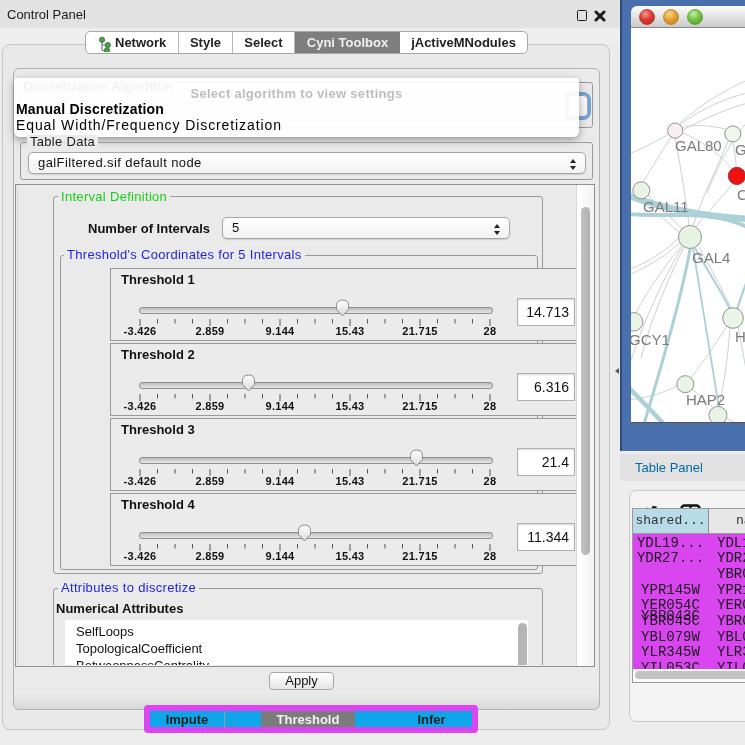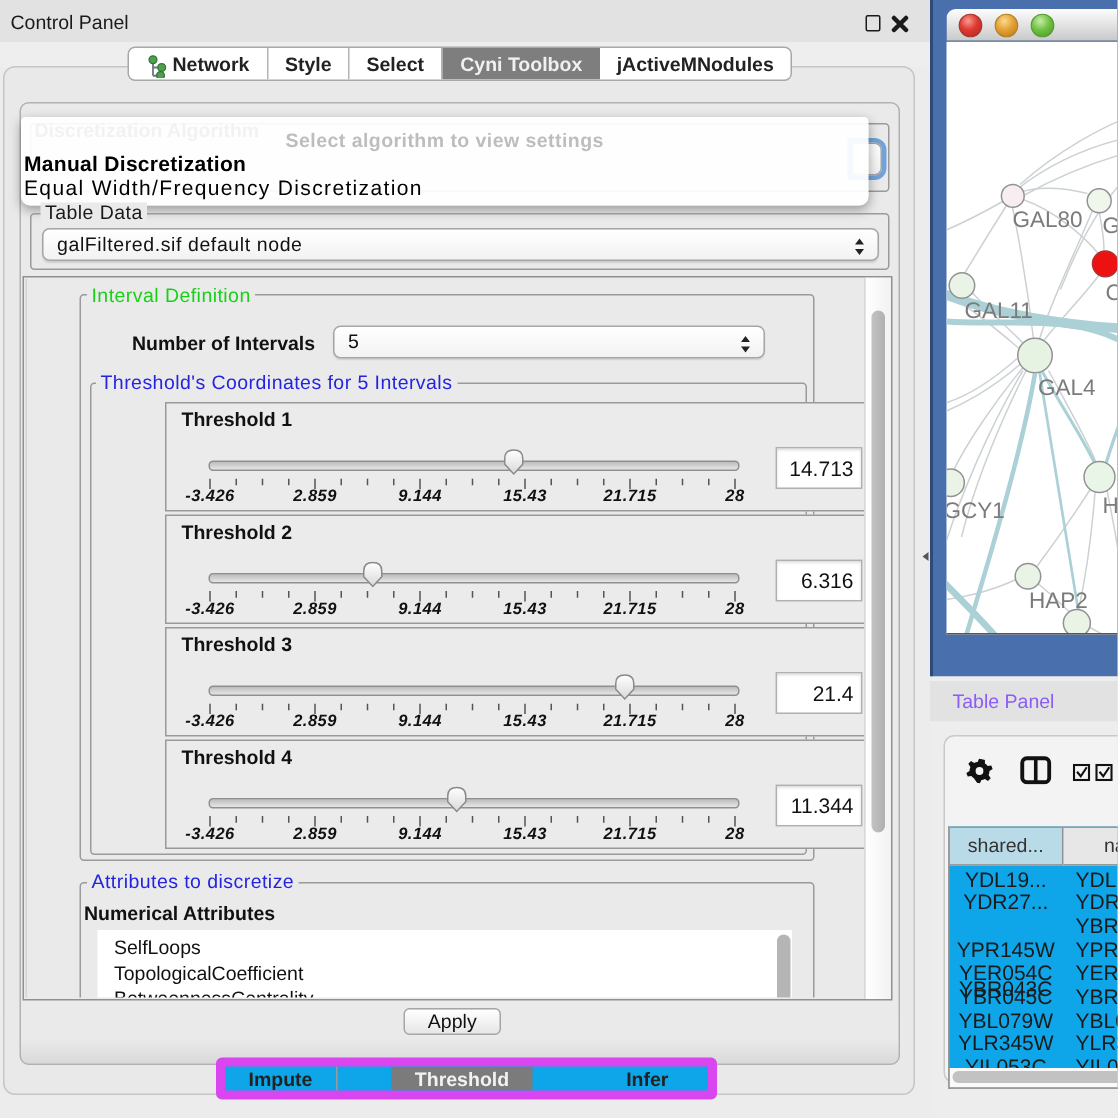--- a/index.html
+++ b/index.html
@@ -17,21 +17,21 @@
   .tri-dn{position:absolute;left:1px;bottom:1px;width:0;height:0;
      border-left:3.5px solid transparent;border-right:3.5px solid transparent;border-top:4.5px solid #222;}
   .tpanel{position:absolute;left:45px;width:467px;height:71px;border:1px solid #999;background:#ebebeb;margin-left:47px;}
   .tpanel .tlabel{position:absolute;left:10px;top:3px;font-size:13px;font-weight:bold;color:#111;}
   .track{position:absolute;left:28px;top:38px;width:352px;height:5px;border:1px solid #8f8f8f;
          border-radius:3px;background:linear-gradient(#bdbdbd,#e6e6e6);}
   .ticks{position:absolute;left:28px;top:50px;width:352px;height:8px;}
   .vbox{position:absolute;left:406px;top:29px;width:51px;height:26px;background:#fff;
         border:1px solid #b0b0b0;box-shadow:inset 0 1px 2px rgba(0,0,0,0.15);
         font-size:14px;color:#111;text-align:right;line-height:26px;padding-right:5px;}
-  .tick-label{position:absolute;top:56px;font-size:11px;font-weight:bold;letter-spacing:0.3px;color:#111;transform:translateX(-50%);font-style:italic;}
+  .tick-label{position:absolute;top:56px;font-size:11px;font-weight:bold;letter-spacing:0.3px;color:#111;transform:translateX(-50%);}
   .thumb{position:absolute;top:30px;width:15px;height:18px;}
   .row-label{font-size:14px;color:#1a1a1a;}
 </style>
 </head>
 <body>
 
 <div class="abs" style="left:0;top:0;width:620px;height:28px;background:#e2e2e2;border-bottom:1px solid #dcdcdc;"></div>
 <div class="abs" style="left:7px;top:7px;font-size:13px;color:#1a1a1a;">Control Panel</div>
 <div class="abs" style="left:577px;top:10px;width:8px;height:9px;border:1.5px solid #1a1a1a;border-radius:1.5px;"></div>
 <svg class="abs" style="left:594px;top:10px;" width="12" height="12" viewBox="0 0 12 12">
@@ -386,41 +386,41 @@
     <text x="61" y="235">GAL4</text>
     <text x="-2" y="317">GCY1</text>
     <text x="104" y="314">H</text>
     <text x="55" y="377">HAP2</text>
   </g>
 </svg>
 </div>
 
 <div class="abs" style="left:620px;top:451px;width:125px;height:3px;background:#ededed;"></div>
 <div class="abs" style="left:620px;top:454px;width:125px;height:27px;background:#e2e2e2;"></div>
-<div class="abs" style="left:635px;top:460px;font-size:13px;color:#8b5cf6;">Table Panel</div>
+<div class="abs" style="left:635px;top:460px;font-size:13px;color:#0369a1;">Table Panel</div>
 <div class="abs" style="left:620px;top:481px;width:125px;height:264px;background:#ededed;"></div>
 
 <div class="abs" style="left:629px;top:490px;width:120px;height:230px;background:#f3f3f3;border:1px solid #c9c9c9;border-radius:7px 0 0 7px;"></div>
 
 <svg class="abs" style="left:643px;top:504px;" width="20" height="20" viewBox="0 0 20 20">
   <path fill="#111" d="M10,2 L12,2 L12.5,4.4 A6,6 0 0 1 14.6,5.6 L16.9,4.7 L18.3,6.9 L16.5,8.6 A6,6 0 0 1 16.5,11.4 L18.3,13.1 L16.9,15.3 L14.6,14.4 A6,6 0 0 1 12.5,15.6 L12,18 L10,18 L7.5,15.6 A6,6 0 0 1 5.4,14.4 L3.1,15.3 L1.7,13.1 L3.5,11.4 A6,6 0 0 1 3.5,8.6 L1.7,6.9 L3.1,4.7 L5.4,5.6 A6,6 0 0 1 7.5,4.4 L8,2 Z" transform="rotate(12 10 10)"></path>
   <circle cx="10" cy="10" r="2.6" fill="#f3f3f3"></circle>
 </svg>
 <svg class="abs" style="left:680px;top:504px;" width="21" height="19" viewBox="0 0 21 19">
   <rect x="1.5" y="1.5" width="18" height="16" rx="3" fill="none" stroke="#111" stroke-width="2.6"></rect>
   <line x1="10.5" y1="2" x2="10.5" y2="17" stroke="#111" stroke-width="2.4"></line>
 </svg>
 <svg class="abs" style="left:715px;top:509px;" width="30" height="12" viewBox="0 0 30 12">
   <rect x="1" y="1" width="10" height="10" fill="none" stroke="#111" stroke-width="1.4"></rect>
   <path d="M3,5.5 L5.5,8.5 L9.5,2.5" stroke="#111" stroke-width="1.4" fill="none"></path>
   <rect x="16" y="1" width="10" height="10" fill="none" stroke="#111" stroke-width="1.4"></rect>
   <path d="M18,5.5 L20.5,8.5 L24.5,2.5" stroke="#111" stroke-width="1.4" fill="none"></path>
 </svg>
 
-<div class="abs" style="left:632px;top:551px;width:113px;height:173px;border:1px solid #9a9a9a;border-right:none;background:#0ea5e9;overflow:hidden;">
+<div class="abs" style="left:632px;top:508px;width:113px;height:173px;border:1px solid #9a9a9a;border-right:none;background:#d946ef;overflow:hidden;font-family:Liberation Mono, monospace;">
   <div style="position:absolute;left:0;top:0;width:75px;height:24px;background:#b9dbe7;border-right:1px solid #8f8f8f;border-bottom:1px solid #9a9a9a;text-align:center;font-size:13px;color:#333;line-height:24px;">shared...</div>
   <div style="position:absolute;left:76px;top:0;width:60px;height:24px;background:#e7e7e7;border-bottom:1px solid #9a9a9a;font-size:13px;color:#333;line-height:24px;padding-left:27px;">na</div>
   <div class="row-label" style="position:absolute;left:0px;top:25.5px;width:75px;text-align:center;">YDL19...</div>
   <div class="row-label" style="position:absolute;left:84px;top:25.5px;">YDL1</div>
   <div class="row-label" style="position:absolute;left:0px;top:41.2px;width:75px;text-align:center;">YDR27...</div>
   <div class="row-label" style="position:absolute;left:84px;top:41.2px;">YDR2</div>
   <div class="row-label" style="position:absolute;left:0px;top:56.9px;width:75px;text-align:center;margin-top:42px;">YBR043C</div>
   <div class="row-label" style="position:absolute;left:84px;top:56.9px;">YBR0</div>
   <div class="row-label" style="position:absolute;left:0px;top:72.6px;width:75px;text-align:center;">YPR145W</div>
   <div class="row-label" style="position:absolute;left:84px;top:72.6px;">YPR1</div>

